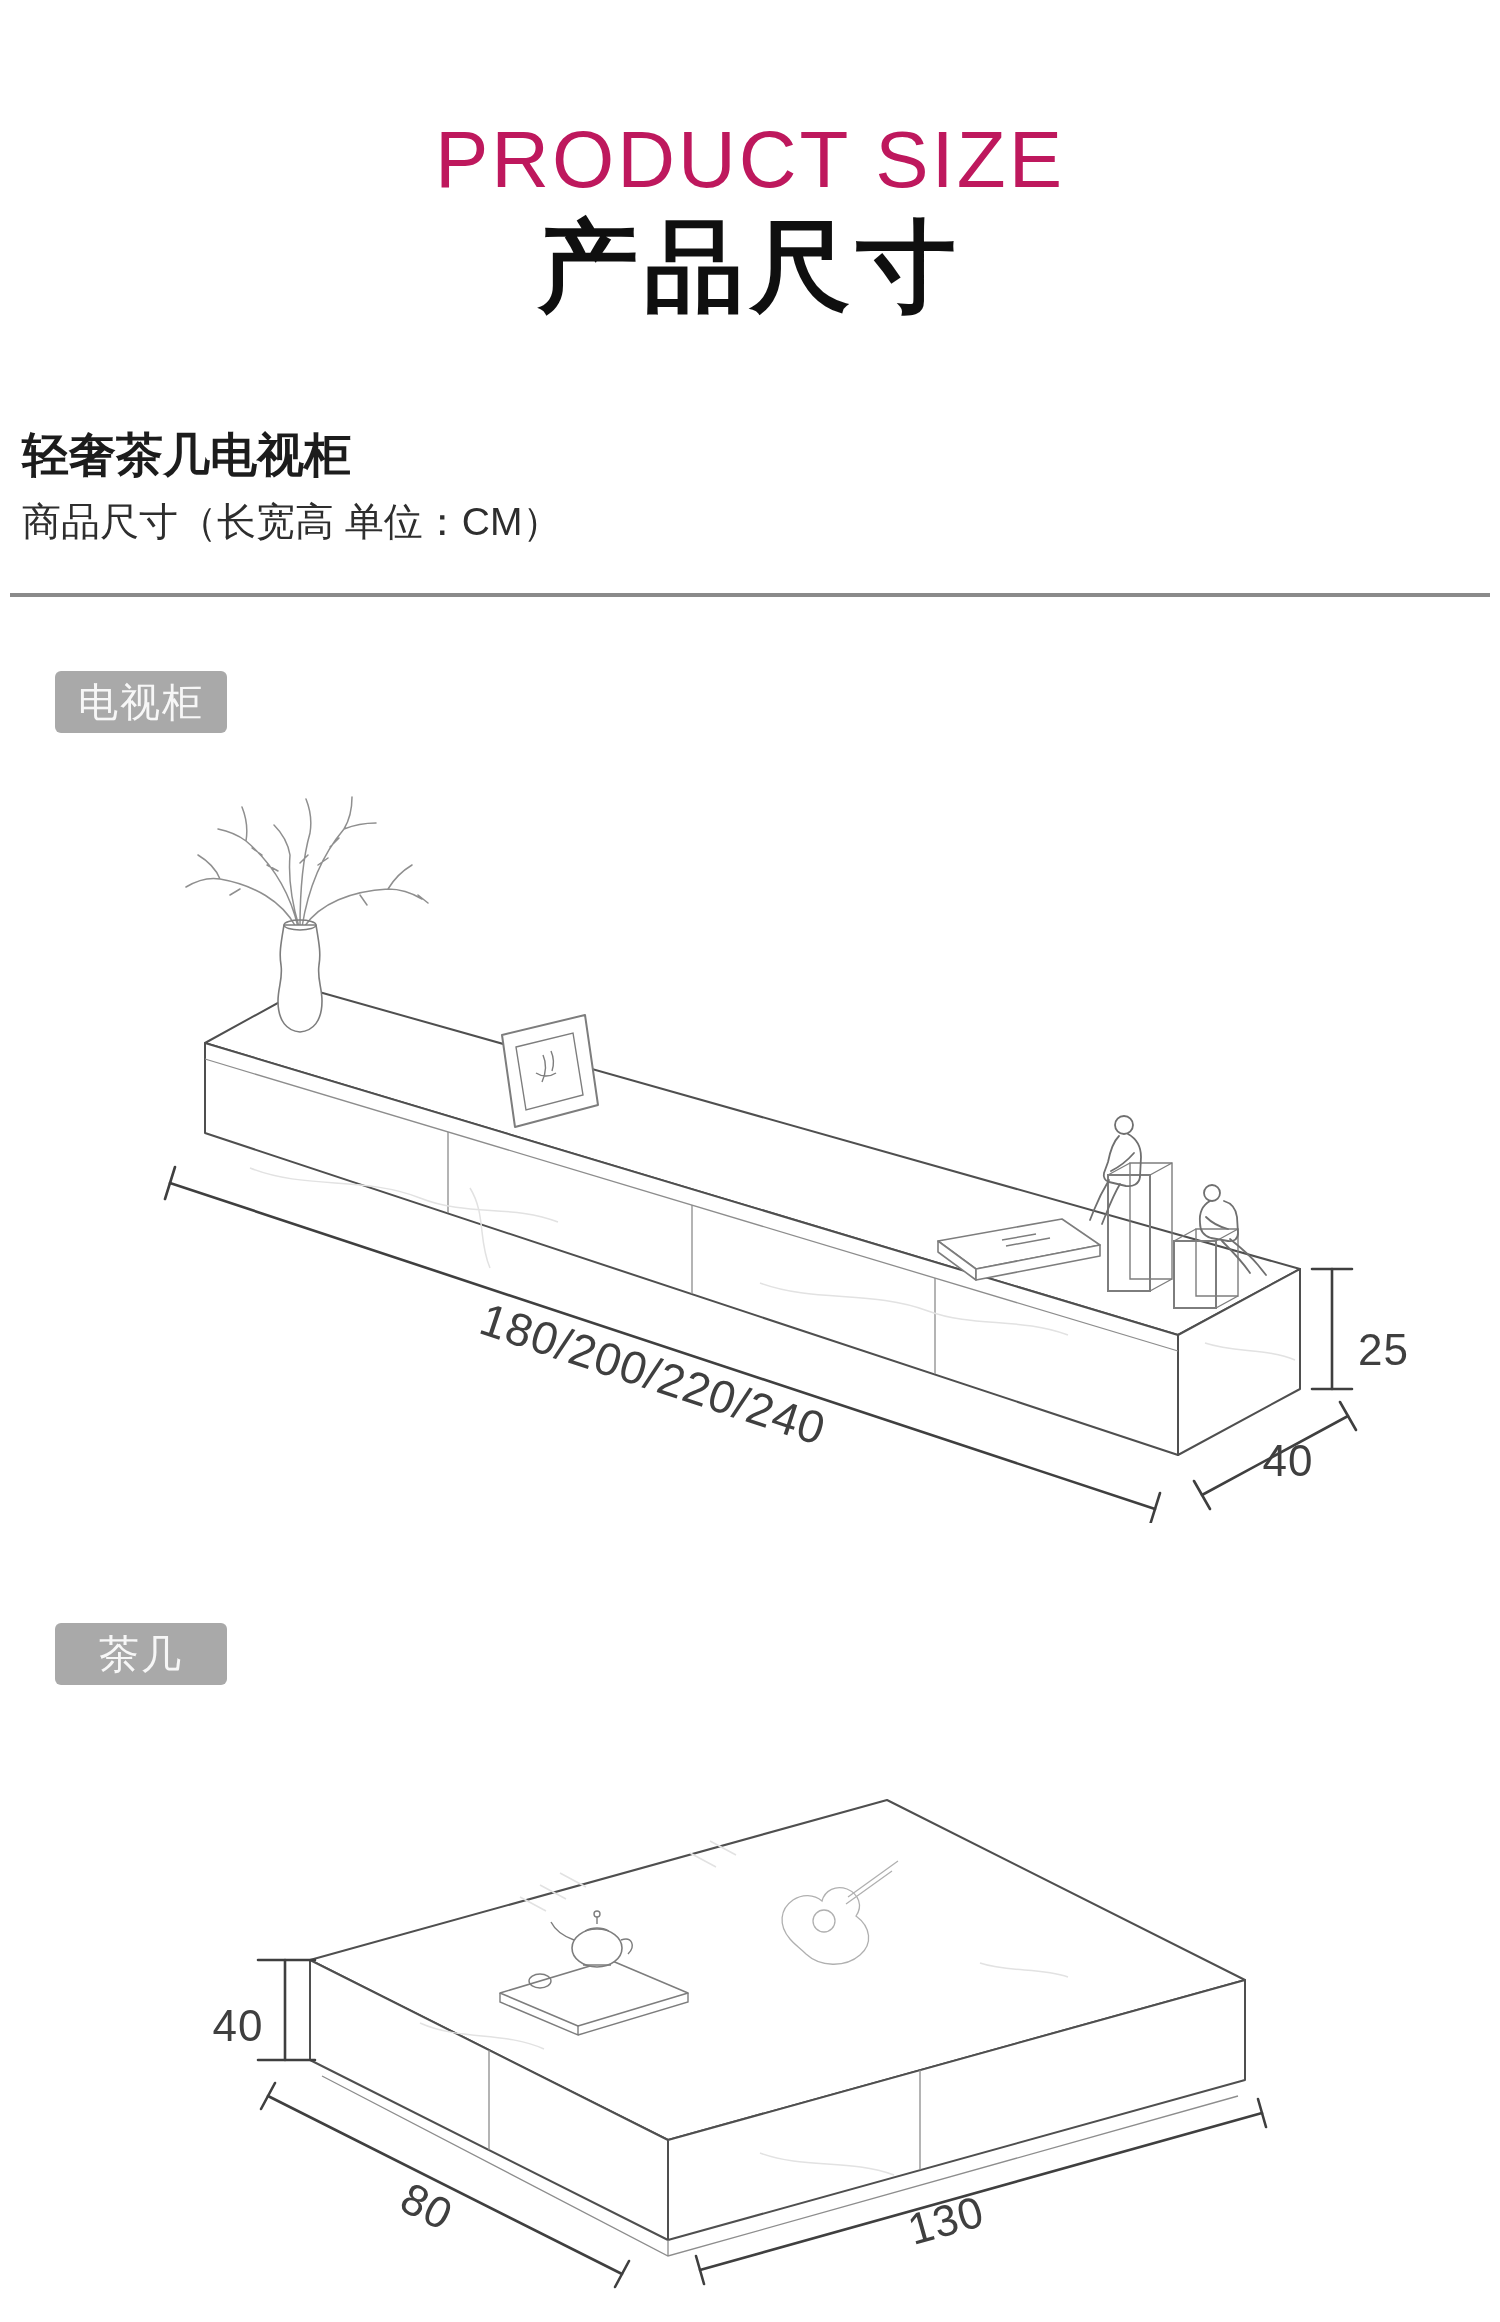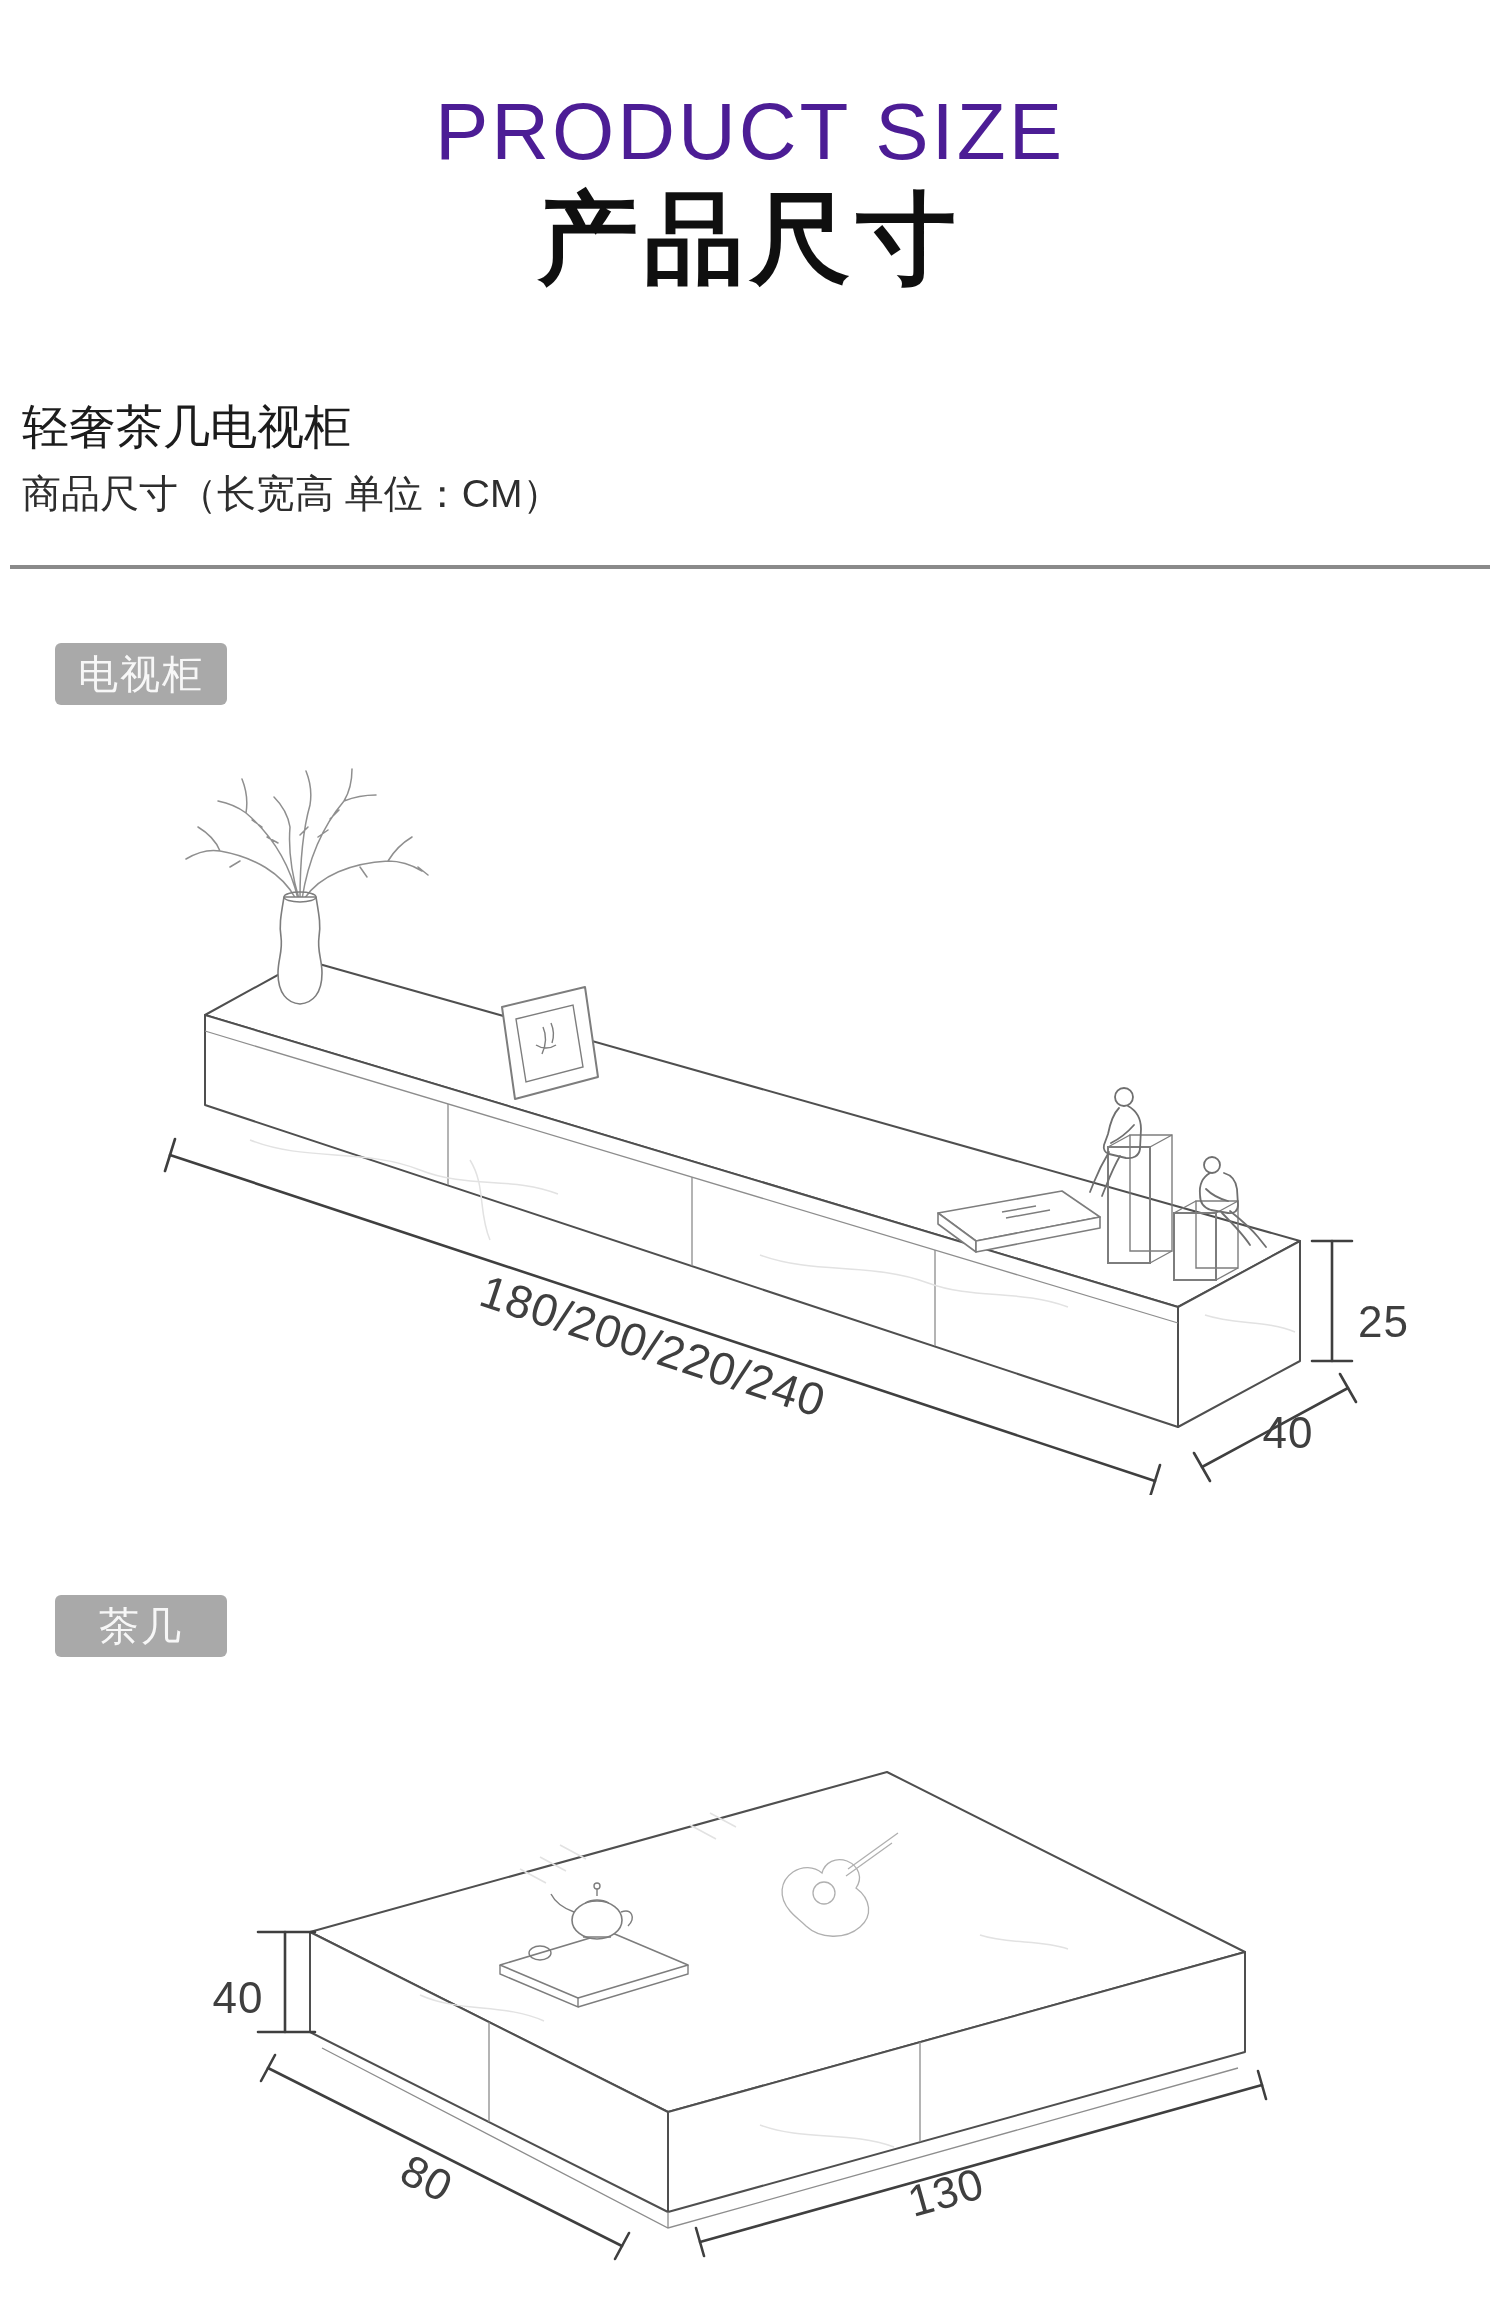--- a/index.html
+++ b/index.html
@@ -1,22 +1,22 @@
 <!DOCTYPE html>
 <html><head>
 <meta charset="utf-8">
 <style>
   html,body{margin:0;padding:0}
   body{
     width:1500px;height:2322px;overflow:hidden;background:#ffffff;
     font-family:"Liberation Sans",sans-serif;position:relative;
   }
-  .title-en{padding-top:92px;text-align:center;font-size:80px;letter-spacing:3px;color:#4c1d95;line-height:1;font-weight:400}
+  .title-en{padding-top:120px;text-align:center;font-size:80px;letter-spacing:3px;color:#be185d;line-height:1;font-weight:400}
   .title-cn{text-align:center;font-size:100px;font-weight:bold;letter-spacing:6px;color:#0f0f0f;line-height:1;margin-top:16px}
-  .product-name{margin:112px 0 0 22px;font-size:47px;font-weight:normal;color:#1c1c1c;line-height:1.15}
+  .product-name{margin:112px 0 0 22px;font-size:47px;font-weight:bold;color:#1c1c1c;line-height:1.15}
   .size-note{margin:18px 4px 0 22px;font-size:39px;color:#2e2e2e;line-height:1.15}
   .divider{height:4px;background:var(--divider,#8a8a8a);margin:48px 10px 0 10px}
   .badge{
     display:inline-block;min-width:172px;text-align:center;margin:74px 0 0 55px;
     padding:9px 0;background:var(--badge_bg,#a9a9a9);color:var(--badge_text,#f7f7f7);
     font-size:40px;border-radius:6px;letter-spacing:2px;line-height:1.1;
   }
   .badge2{margin-top:100px}
   svg{display:block}
   .svg1{margin-top:10px}

